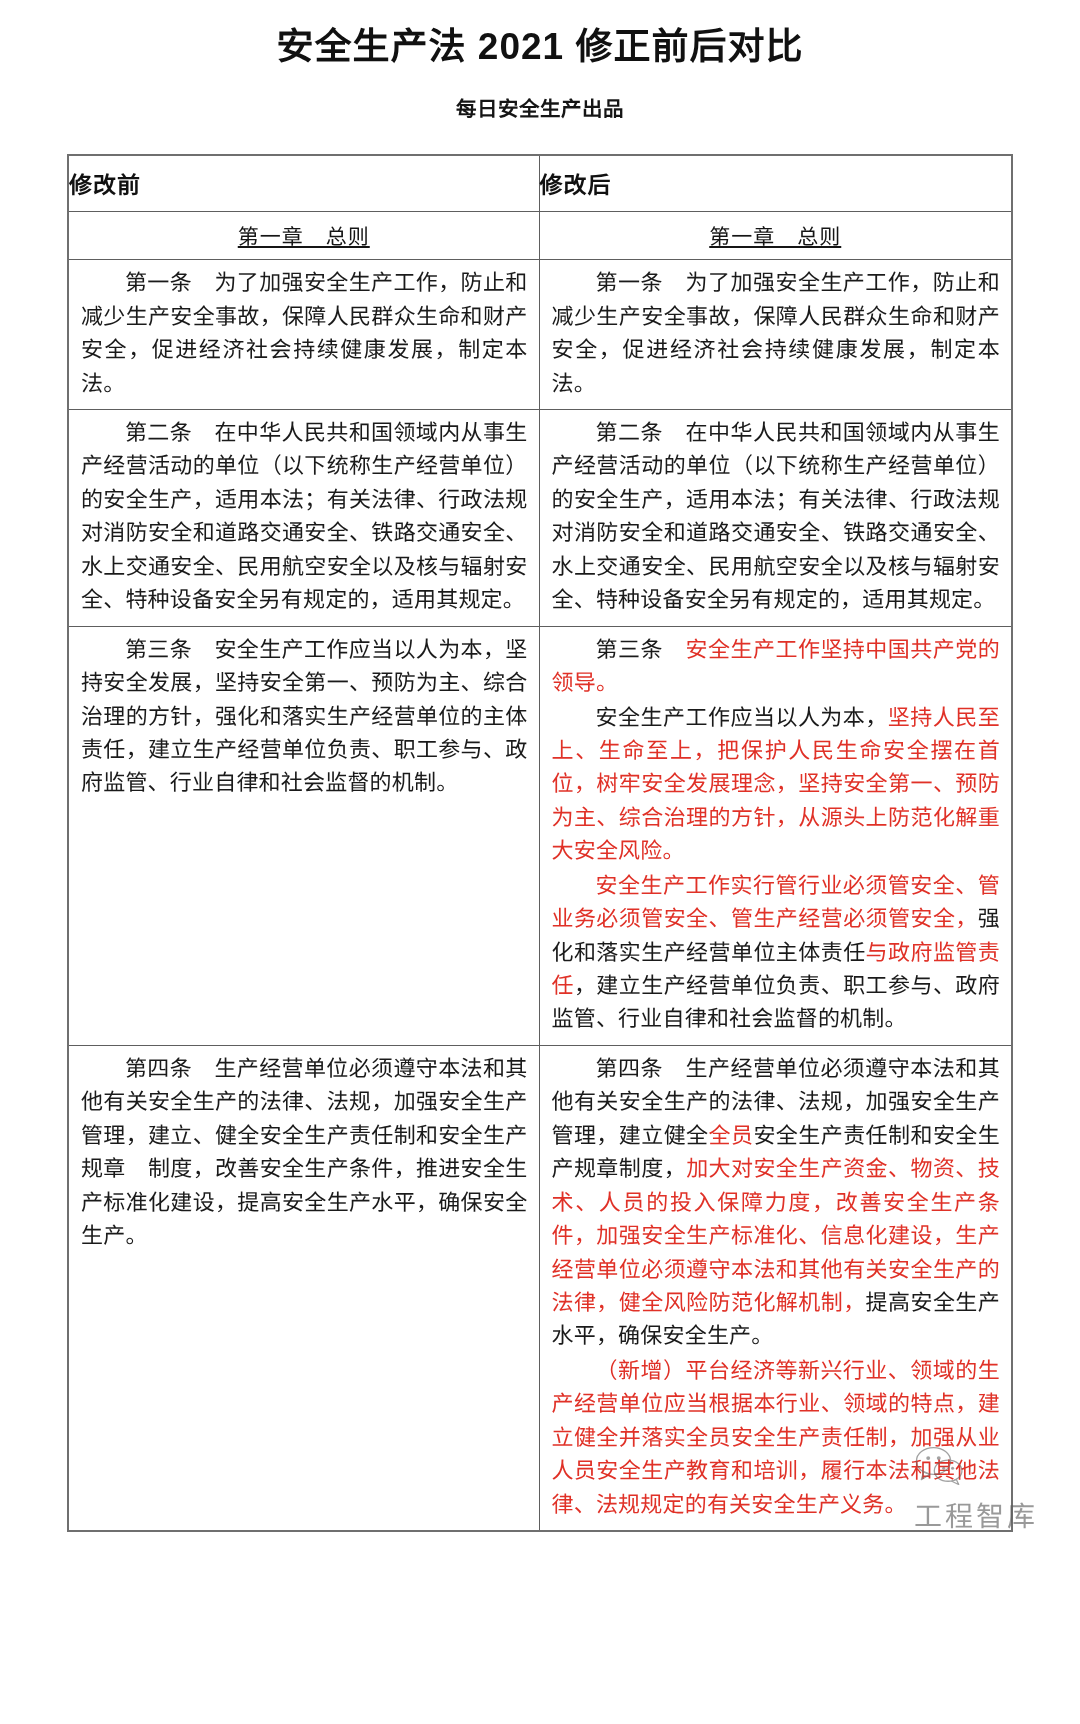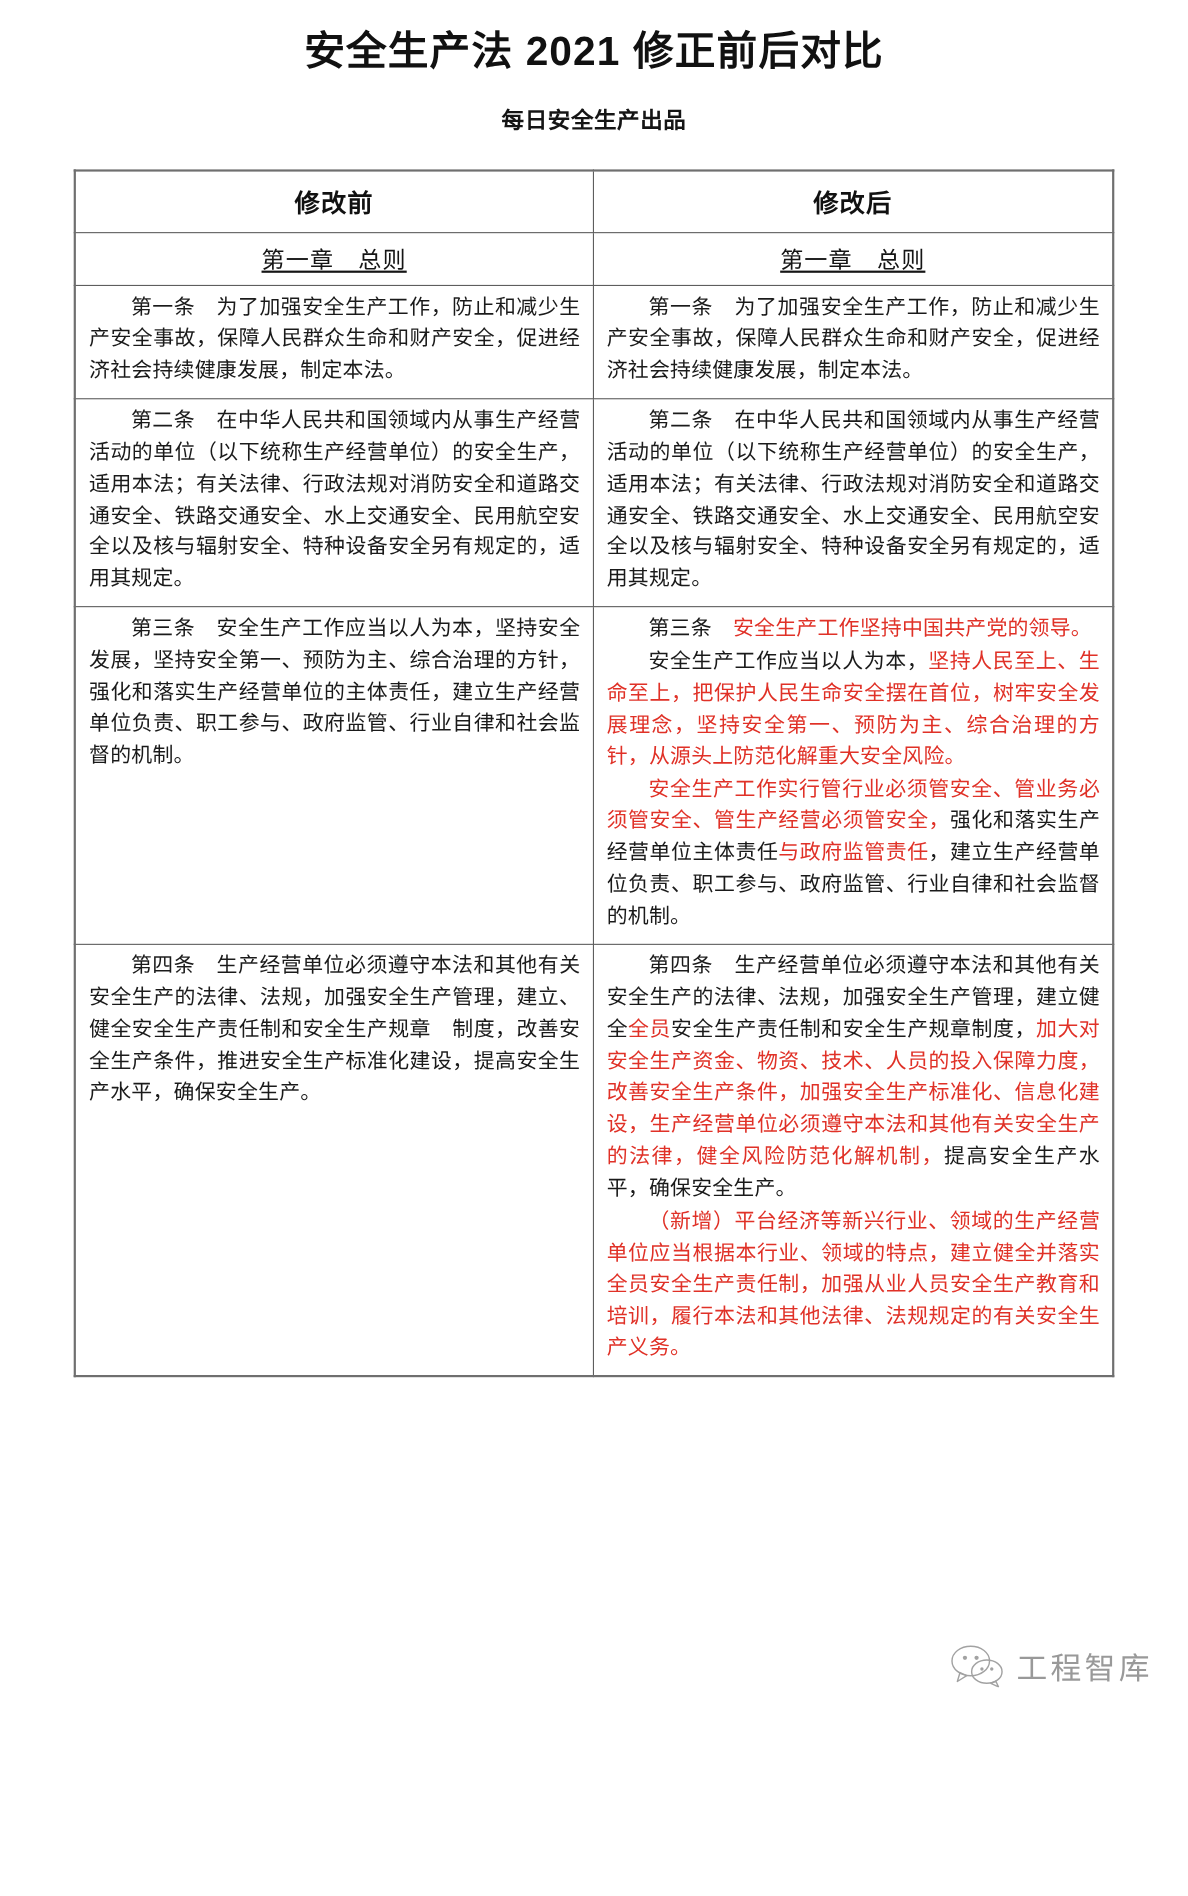--- a/index.html
+++ b/index.html
@@ -57,67 +57,67 @@
   .cmp-table col.c-left  { width: 471px; }
   .cmp-table col.c-right { width: 473px; }
 
   .cmp-table td {
     border: 1.5px solid #5e5e5e;
     vertical-align: top;
     padding: 0;
   }
 
   .hdr-cell {
-    text-align: center;
     font-size: 23px;
     font-weight: bold;
     padding: 10px 0 11px 0 !important;
     letter-spacing: 1px;
     color: #111;
   }
   .chap-cell {
     text-align: center;
     font-size: 21px;
     padding: 8px 0 9px 0 !important;
     letter-spacing: 1px;
     color: #151515;
     text-decoration: underline;
   }
 
   .art-cell {
     padding: 6px 11px 9px 12px !important;
   }
 
   .para {
-    font-size: 19px;
+    font-size: 22px;
     line-height: 1.52;
     text-align: justify;
     text-justify: inter-ideograph;
     text-indent: 2em;
     margin: 0;
     letter-spacing: 0.2px;
     word-break: break-all;
   }
   .para + .para { margin-top: 1px; }
 
   .red { color: #e03127; }
   .blk { color: #1a1a1a; }
 
   .art-label { letter-spacing: 0.2px; }
 
   
   .watermark {
     position: absolute;
-    right: 32px;
+    right: 42px;
     bottom: 22px;
     display: flex;
-    align-items: flex-end;
+    align-items: flex-start;
     gap: 9px;
     opacity: 0.62;
     pointer-events: none;
+    flex-direction: column;
   }
   .wm-icon { width: 52px; height: 40px; display: block; }
   .wm-text {
     font-size: 28px;
     color: #5b5b5b;
     letter-spacing: 3px;
     font-family: "Liberation Serif", "DejaVu Serif", serif;
   }
 </style>
 </head>

